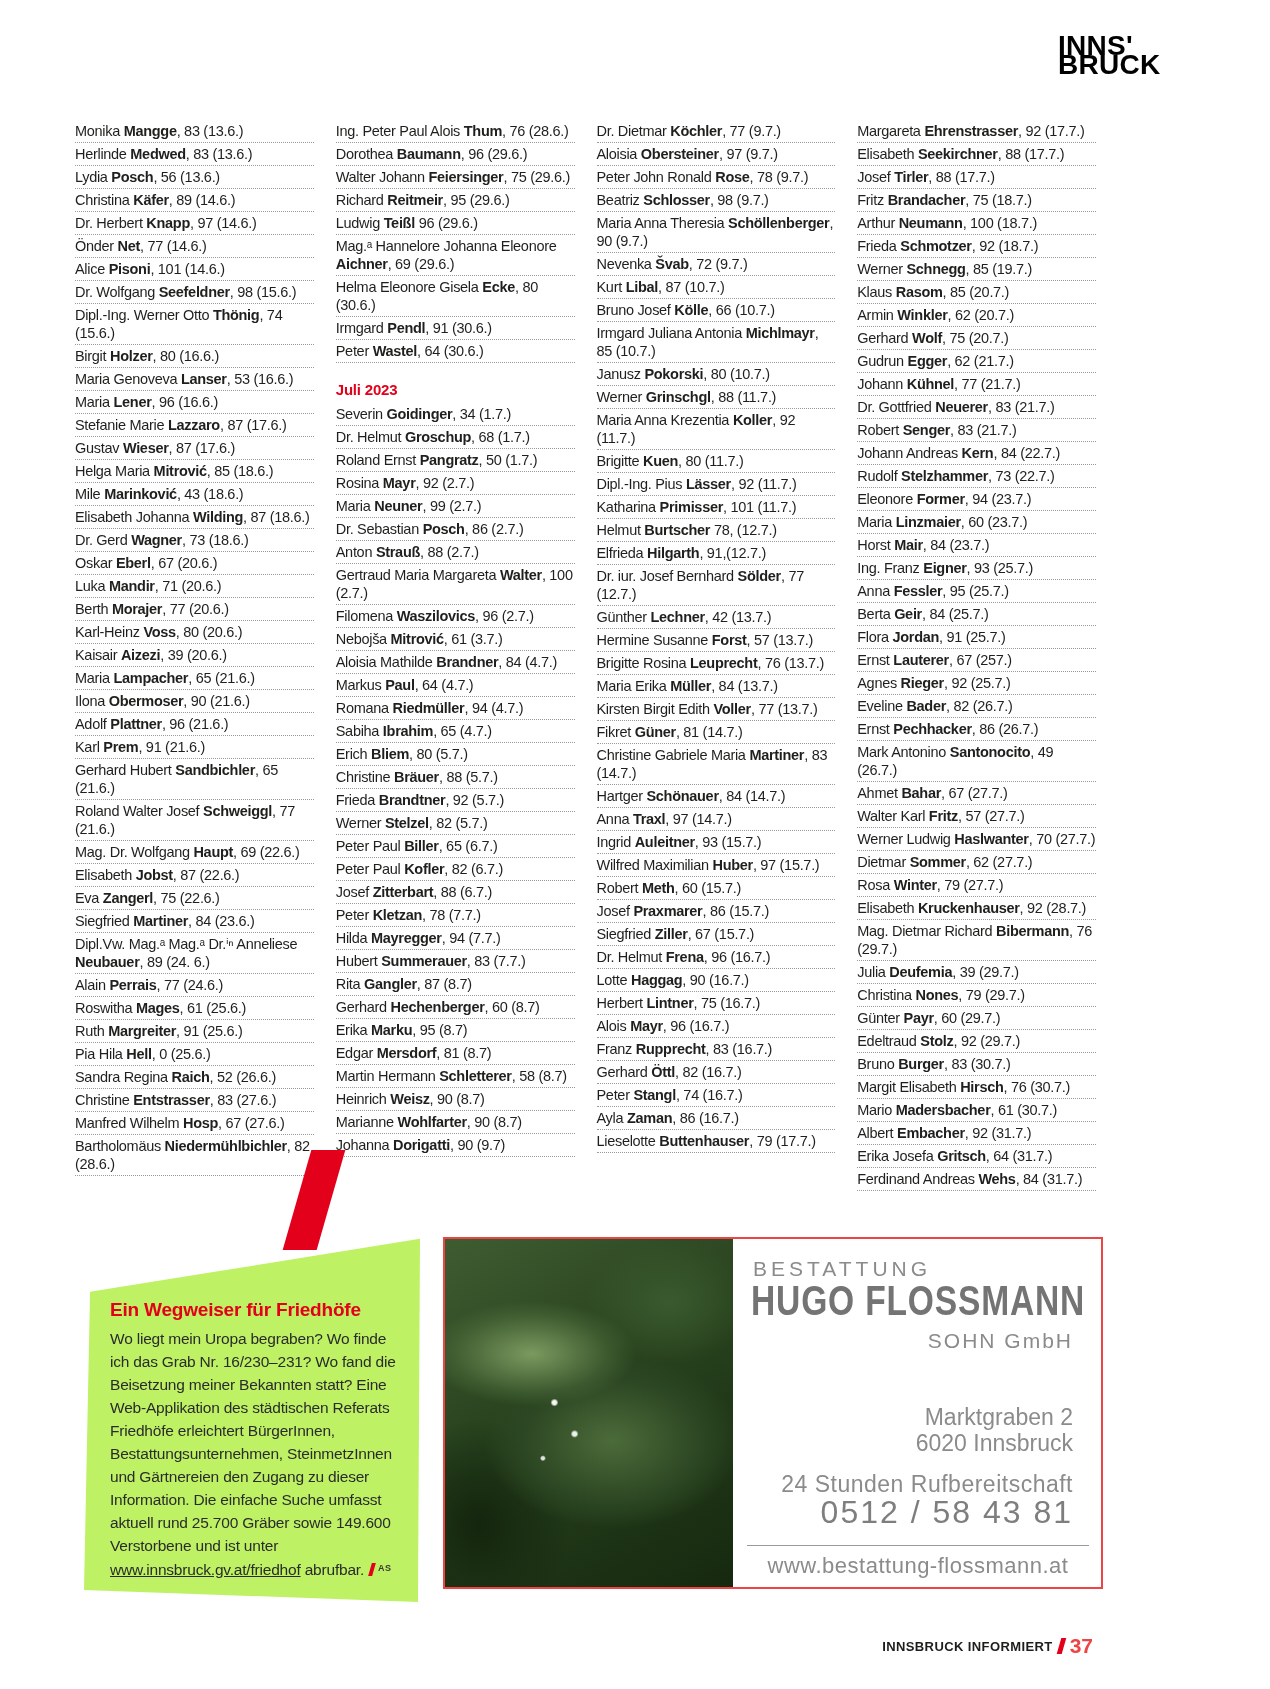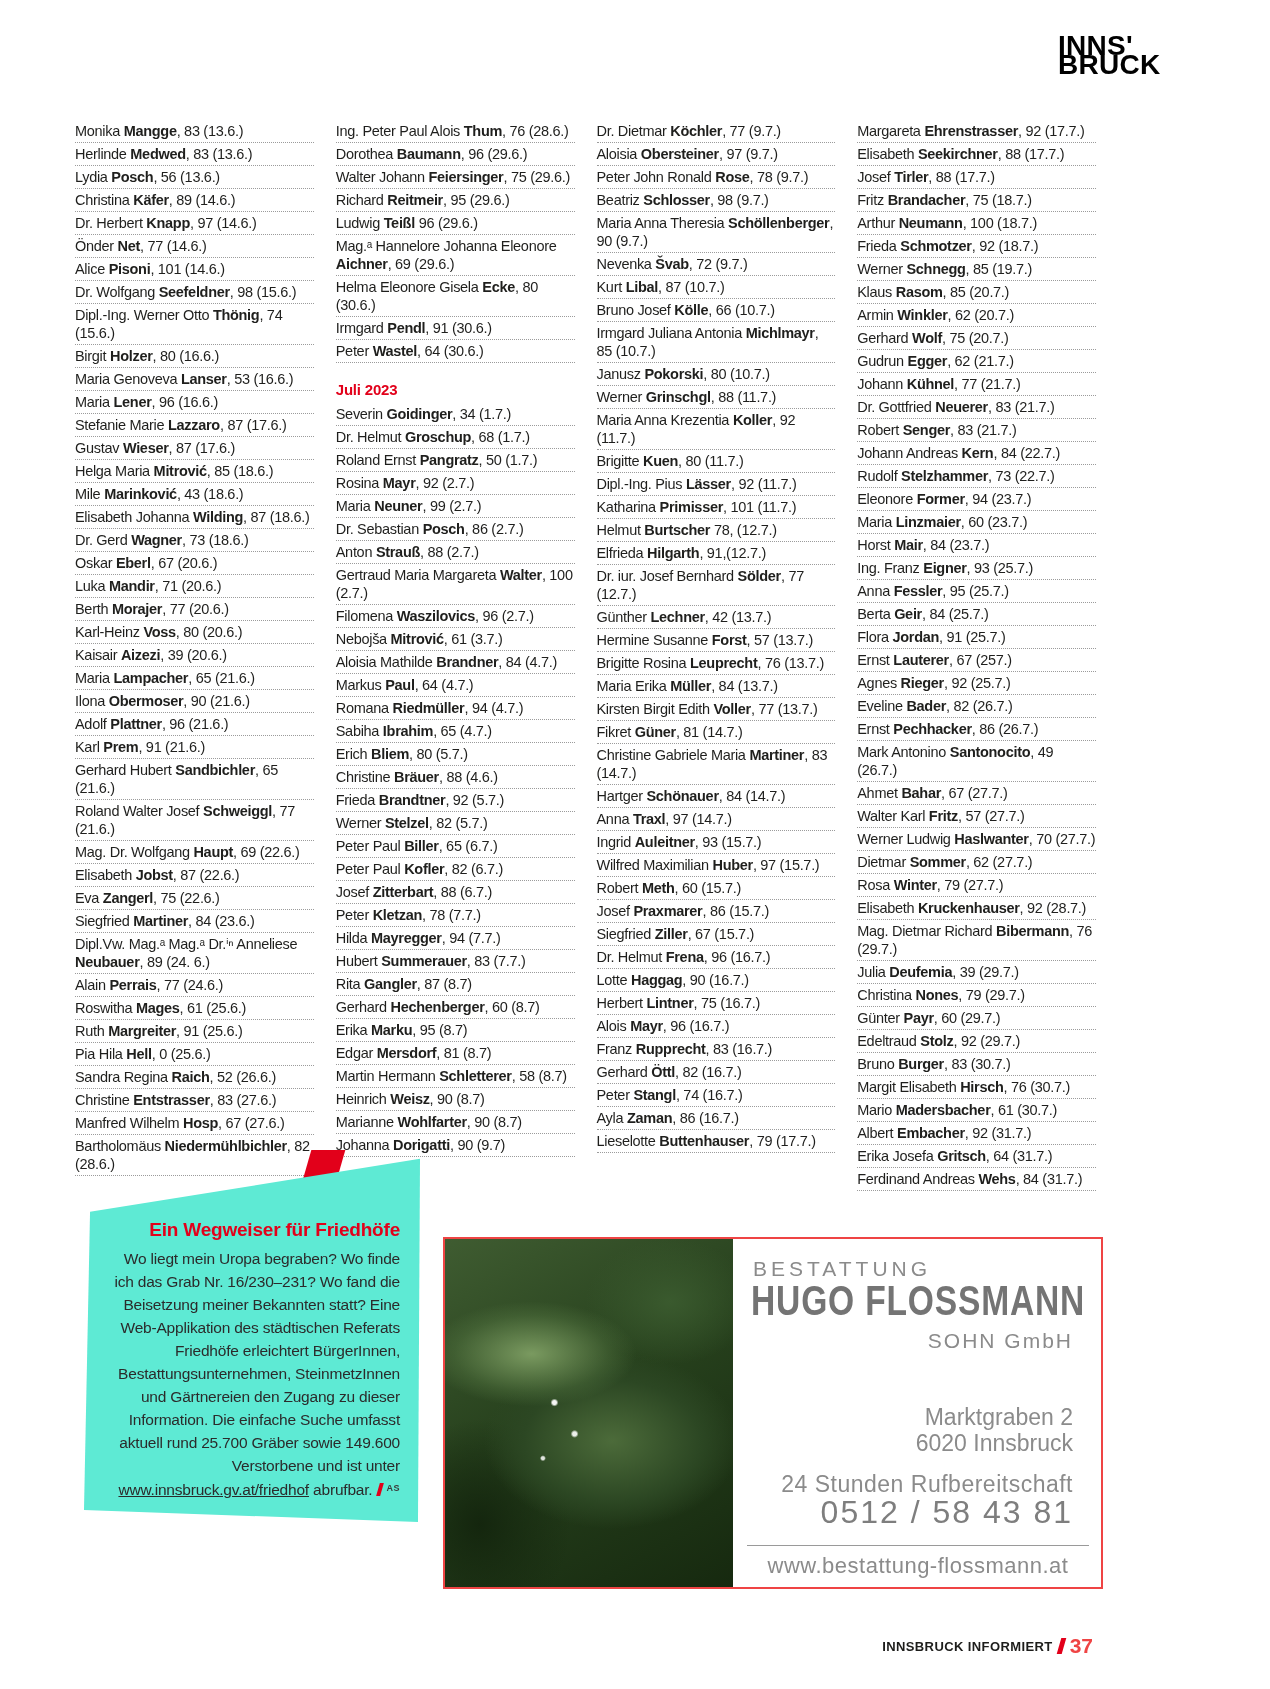--- a/index.html
+++ b/index.html
@@ -14,23 +14,23 @@
   .columns{position:absolute;left:75px;top:120px;width:1021px;display:flex;gap:22px;}
   .col{flex:1;min-width:0;}
   .entry{font-size:14.5px;line-height:18px;letter-spacing:-.3px;padding:2px 0 2px;
          border-bottom:1px dotted #9b9b9b;color:#1f1f1d;}
   .entry b{font-weight:700;}
   .month-heading{color:#e2001a;font-weight:700;font-size:15px;margin:18px 0 5px;letter-spacing:-.2px;}
 
   
   .red-wedge{position:absolute;left:297px;top:1150px;width:34px;height:100px;background:#e2001a;
              transform:skewX(-16deg);z-index:1;}
-  .infobox{position:absolute;left:84px;top:1157px;width:336px;height:365px;background:#5eead4;
+  .infobox{position:absolute;left:84px;top:1237px;width:336px;height:365px;background:#bef264;
            clip-path:polygon(1.8% 15%,100% .5%,99.4% 100%,0% 96.7%);z-index:2;
-           padding:62px 20px 0 26px;box-sizing:border-box;text-align:right;}
+           padding:62px 20px 0 26px;box-sizing:border-box;text-align:left;}
   .infobox h3{margin:0 0 6px;font-size:19px;font-weight:700;color:#e2001a;letter-spacing:-.2px;}
   .infobox p{margin:0;font-size:15.5px;line-height:23px;color:#2b2b2b;letter-spacing:-.2px;}
   .infobox a{color:#2b2b2b;text-decoration:underline;}
   .author{font-size:9px;font-weight:700;color:#3a3a3a;vertical-align:4px;letter-spacing:.5px;}
   .slash{display:inline-block;width:4px;height:13px;background:#e2001a;transform:skewX(-16deg);
          margin:0 4px 0 6px;vertical-align:-1px;}
 
   
   .ad{position:absolute;left:443px;top:1237px;width:660px;height:352px;border:2px solid #ef4444;
       box-sizing:border-box;background:#fff;}
@@ -137,21 +137,21 @@
         <div class="entry"><span>Dr. Sebastian </span><b>Posch</b><span>, 86 (2.7.)</span></div>
         <div class="entry"><span>Anton </span><b>Strauß</b><span>, 88 (2.7.)</span></div>
         <div class="entry"><span>Gertraud Maria Margareta </span><b>Walter</b><span>, 100 (2.7.)</span></div>
         <div class="entry"><span>Filomena </span><b>Waszilovics</b><span>, 96 (2.7.)</span></div>
         <div class="entry"><span>Nebojša </span><b>Mitrović</b><span>, 61 (3.7.)</span></div>
         <div class="entry"><span>Aloisia Mathilde </span><b>Brandner</b><span>, 84 (4.7.)</span></div>
         <div class="entry"><span>Markus </span><b>Paul</b><span>, 64 (4.7.)</span></div>
         <div class="entry"><span>Romana </span><b>Riedmüller</b><span>, 94 (4.7.)</span></div>
         <div class="entry"><span>Sabiha </span><b>Ibrahim</b><span>, 65 (4.7.)</span></div>
         <div class="entry"><span>Erich </span><b>Bliem</b><span>, 80 (5.7.)</span></div>
-        <div class="entry"><span>Christine </span><b>Bräuer</b><span>, 88 (4.6.)</span></div>
+        <div class="entry"><span>Christine </span><b>Bräuer</b><span>, 88 (5.7.)</span></div>
         <div class="entry"><span>Frieda </span><b>Brandtner</b><span>, 92 (5.7.)</span></div>
         <div class="entry"><span>Werner </span><b>Stelzel</b><span>, 82 (5.7.)</span></div>
         <div class="entry"><span>Peter Paul </span><b>Biller</b><span>, 65 (6.7.)</span></div>
         <div class="entry"><span>Peter Paul </span><b>Kofler</b><span>, 82 (6.7.)</span></div>
         <div class="entry"><span>Josef </span><b>Zitterbart</b><span>, 88 (6.7.)</span></div>
         <div class="entry"><span>Peter </span><b>Kletzan</b><span>, 78 (7.7.)</span></div>
         <div class="entry"><span>Hilda </span><b>Mayregger</b><span>, 94 (7.7.)</span></div>
         <div class="entry"><span>Hubert </span><b>Summerauer</b><span>, 83 (7.7.)</span></div>
         <div class="entry"><span>Rita </span><b>Gangler</b><span>, 87 (8.7)</span></div>
         <div class="entry"><span>Gerhard </span><b>Hechenberger</b><span>, 60 (8.7)</span></div>

